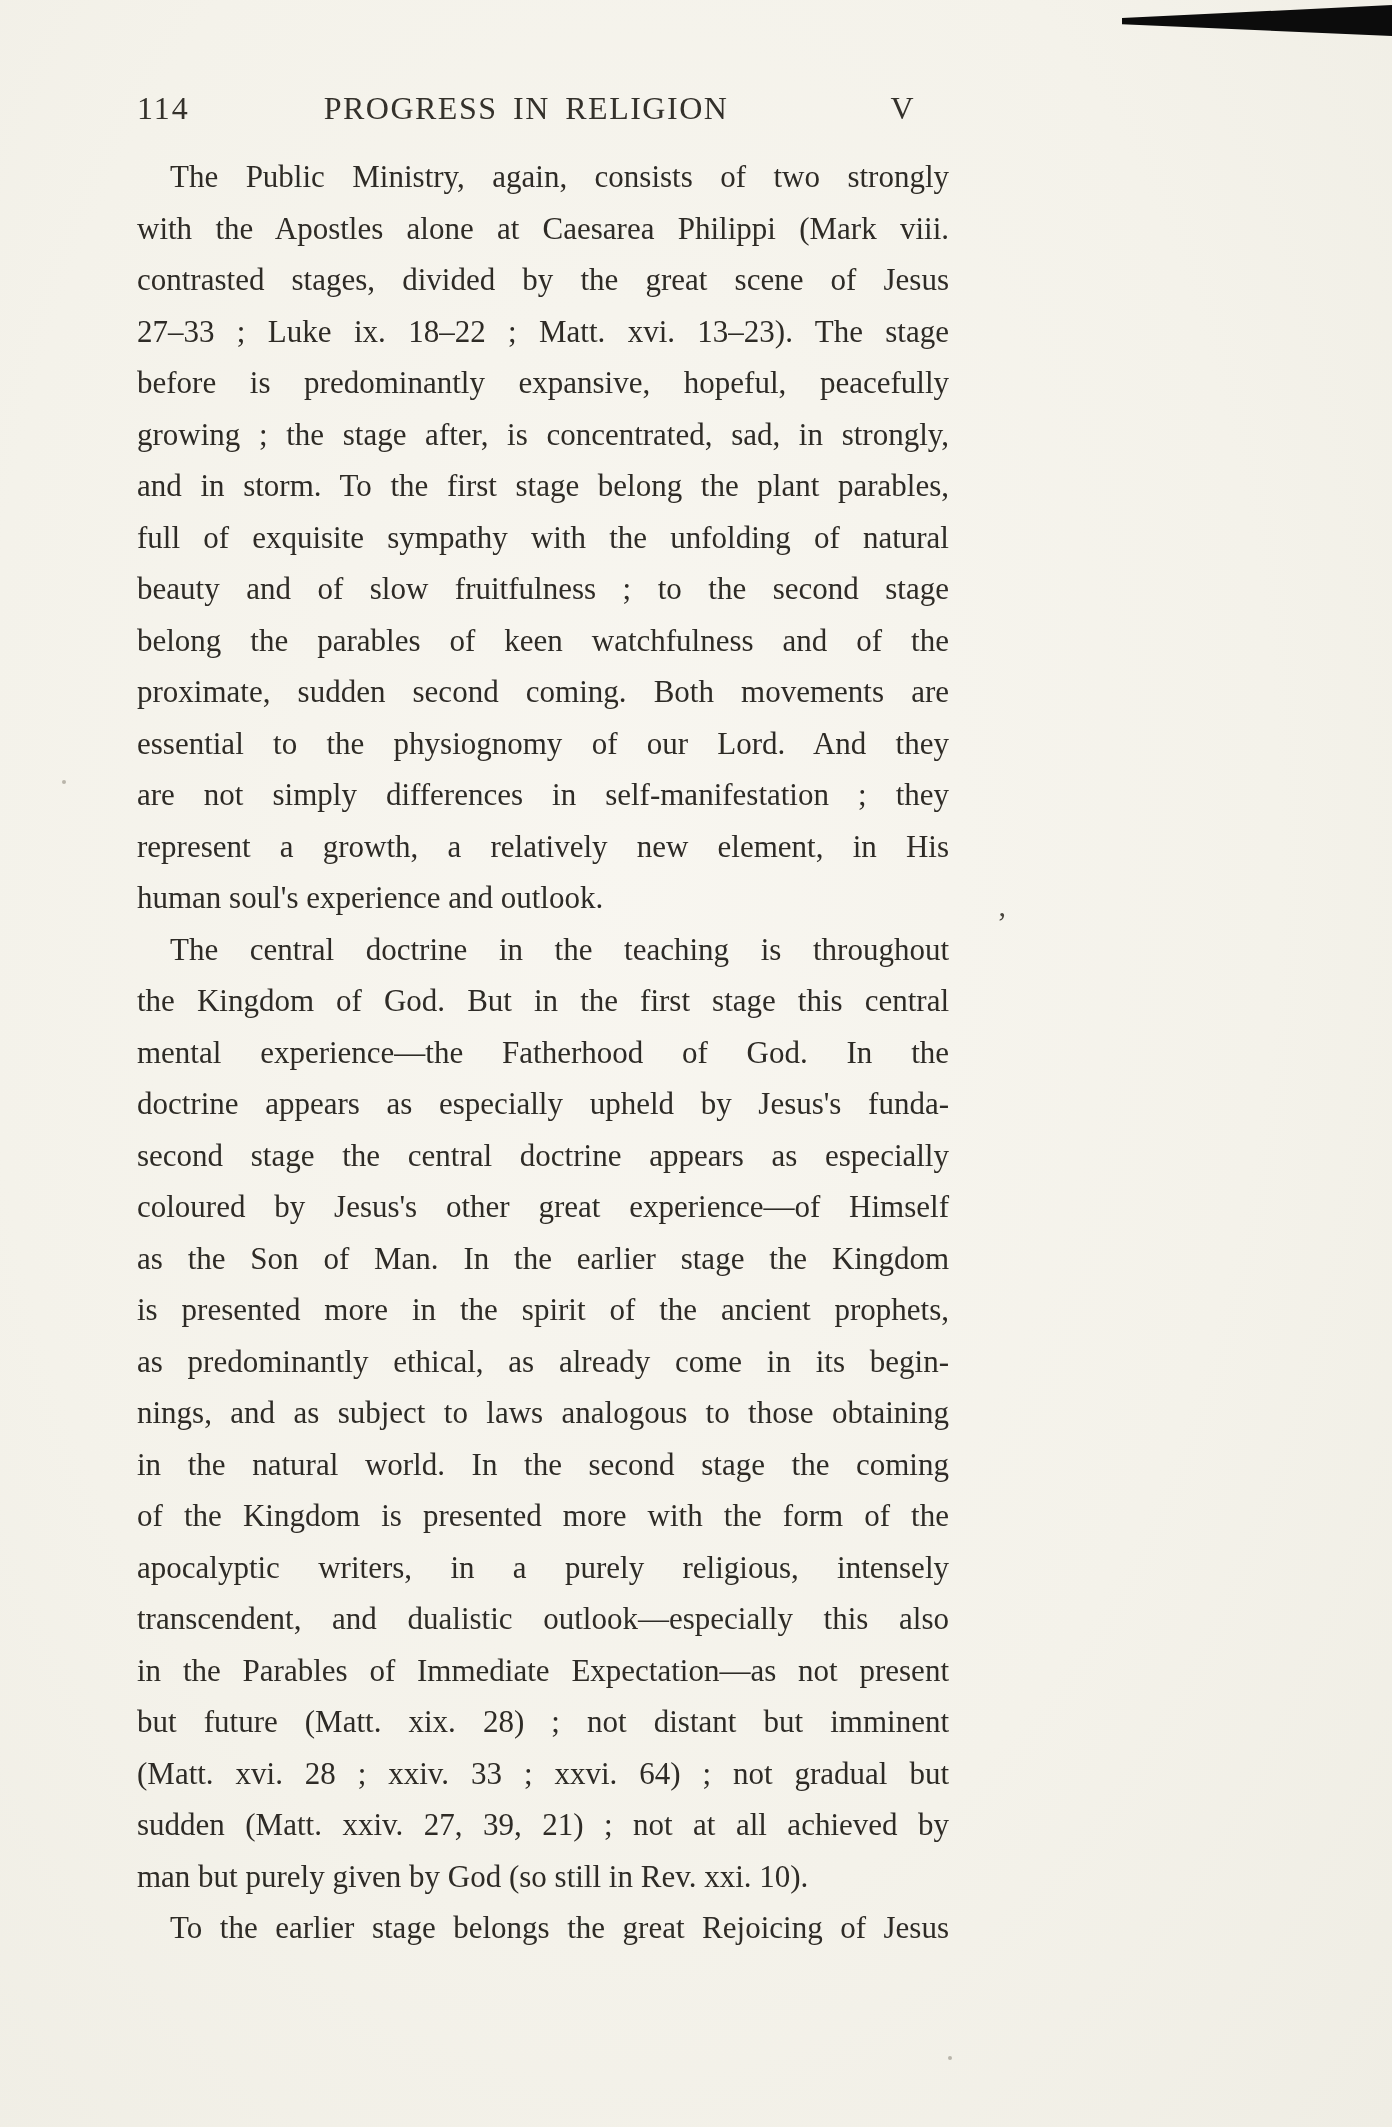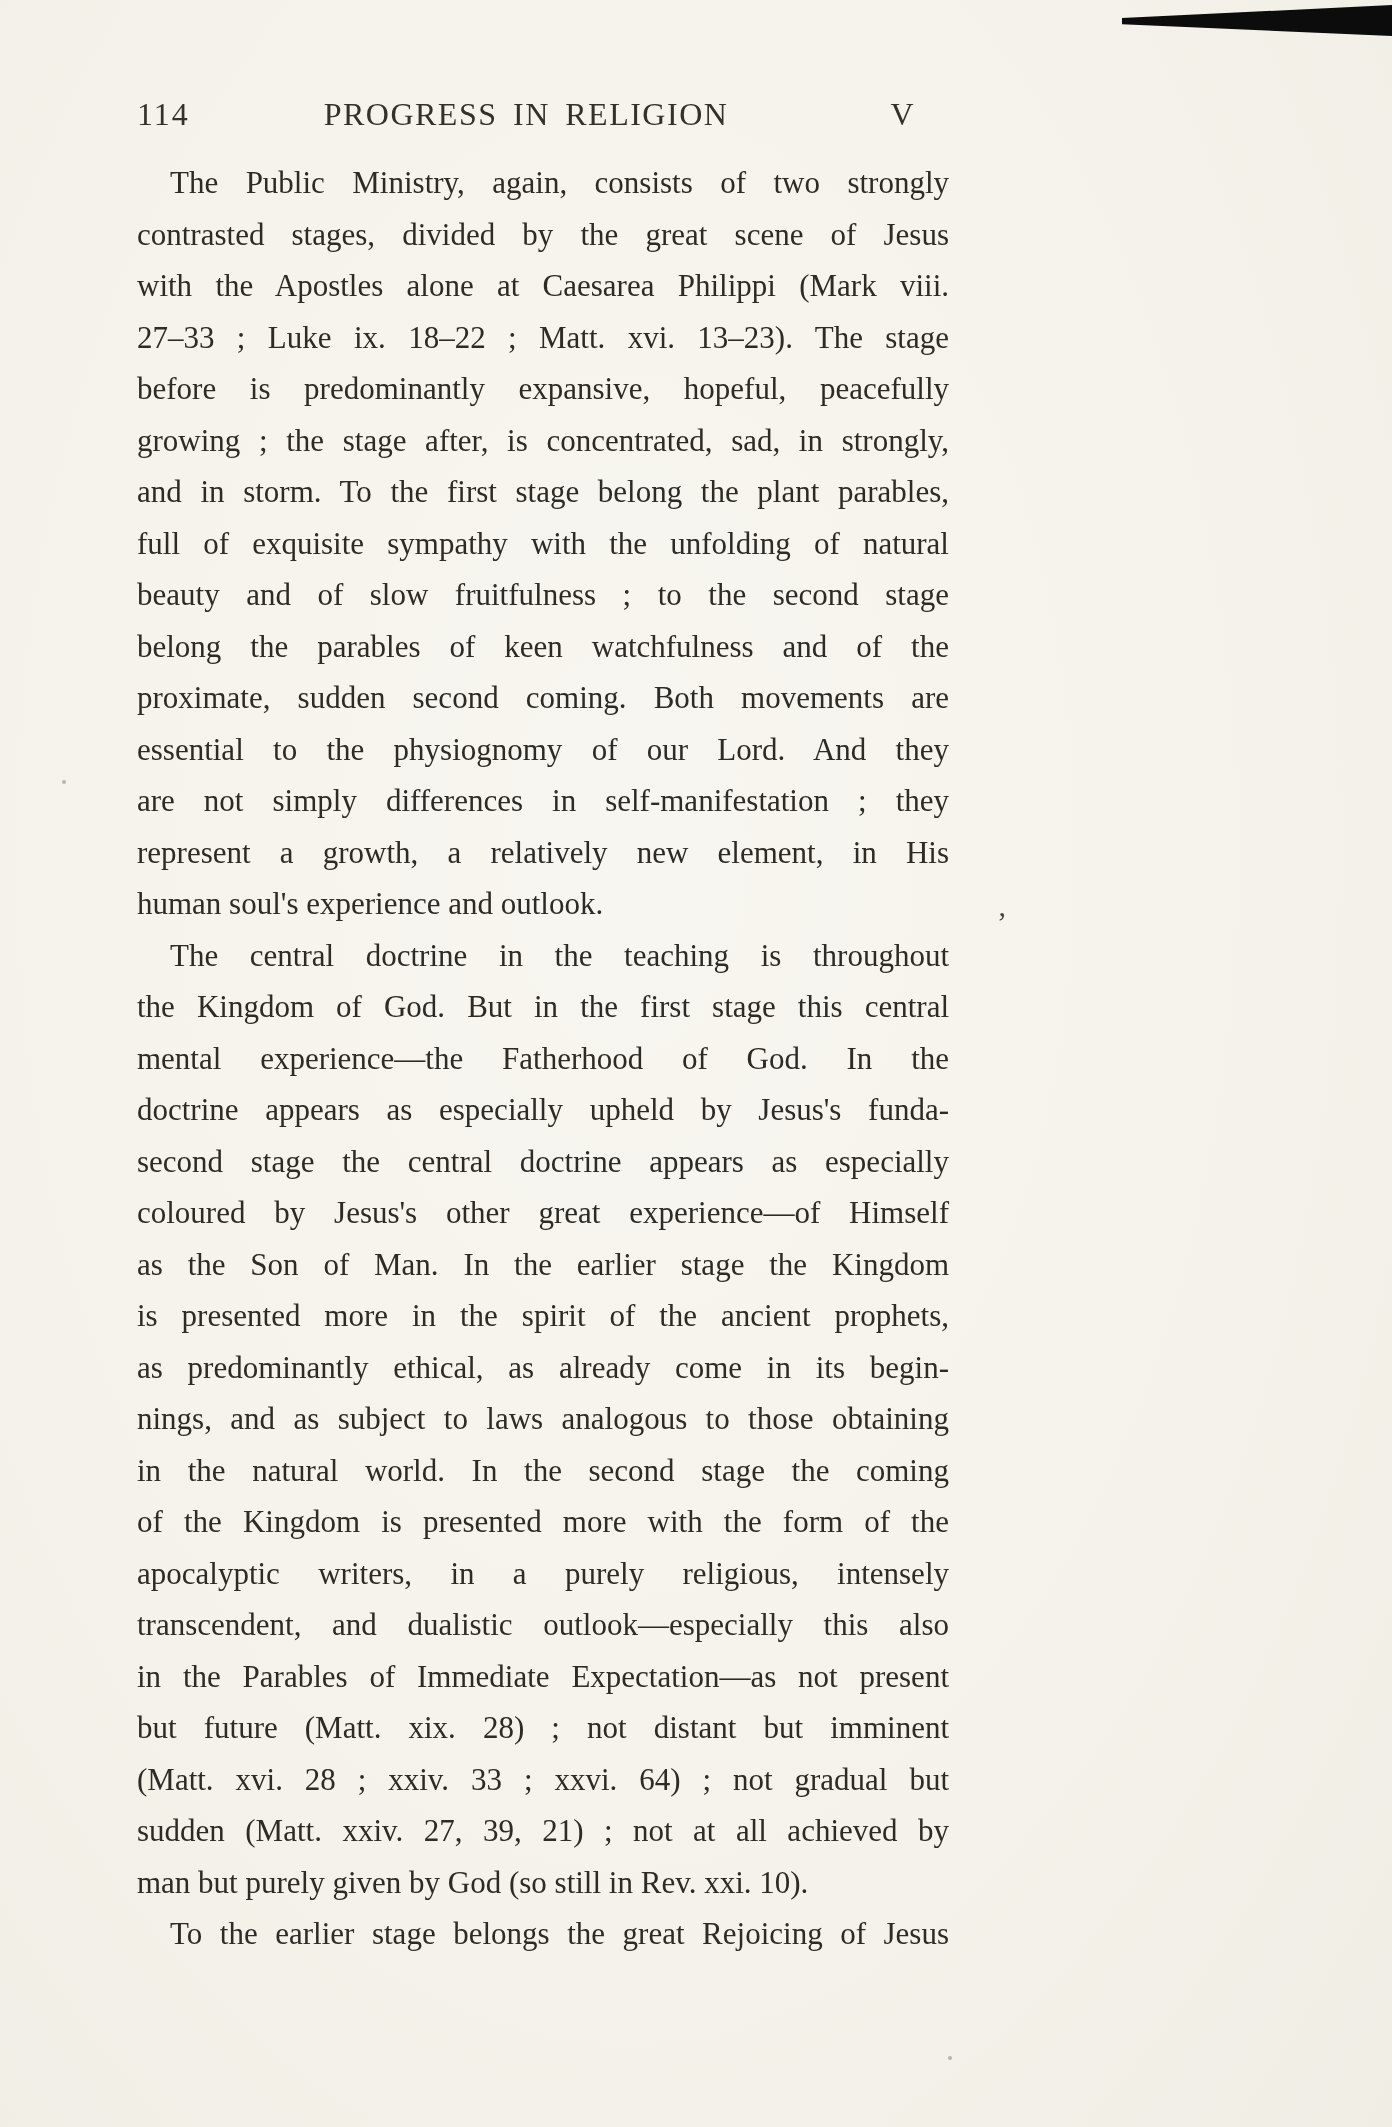--- a/index.html
+++ b/index.html
@@ -36,21 +36,21 @@
   .speck {
     position: absolute;
     width: 4px;
     height: 4px;
     border-radius: 50%;
     background: #b9b5aa;
   }
   .text-block {
     position: absolute;
     left: 137px;
-    top: 96px;
+    top: 90px;
     width: 812px;
   }
   .running-header {
     display: flex;
     align-items: baseline;
     font-size: 32px;
     letter-spacing: 1.5px;
     margin-bottom: 24px;
     color: #34312b;
   }
@@ -102,22 +102,22 @@
 
     <div class="running-header">
       <span class="left">114</span>
       <span class="center">PROGRESS IN RELIGION</span>
       <span class="right">V</span>
     </div>
 
     <div class="body-text">
         <div class="paragraph">
           <div class="line first-line">The Public Ministry, again, consists of two strongly</div>
+          <div class="line">with the Apostles alone at Caesarea Philippi (Mark viii.</div>
           <div class="line">contrasted stages, divided by the great scene of Jesus</div>
-          <div class="line">with the Apostles alone at Caesarea Philippi (Mark viii.</div>
           <div class="line">27–33 ; Luke ix. 18–22 ; Matt. xvi. 13–23). The stage</div>
           <div class="line">before is predominantly expansive, hopeful, peacefully</div>
           <div class="line">growing ; the stage after, is concentrated, sad, in strongly,</div>
           <div class="line">and in storm. To the first stage belong the plant parables,</div>
           <div class="line">full of exquisite sympathy with the unfolding of natural</div>
           <div class="line">beauty and of slow fruitfulness ; to the second stage</div>
           <div class="line">belong the parables of keen watchfulness and of the</div>
           <div class="line">proximate, sudden second coming. Both movements are</div>
           <div class="line">essential to the physiognomy of our Lord. And they</div>
           <div class="line">are not simply differences in self-manifestation ; they</div>

